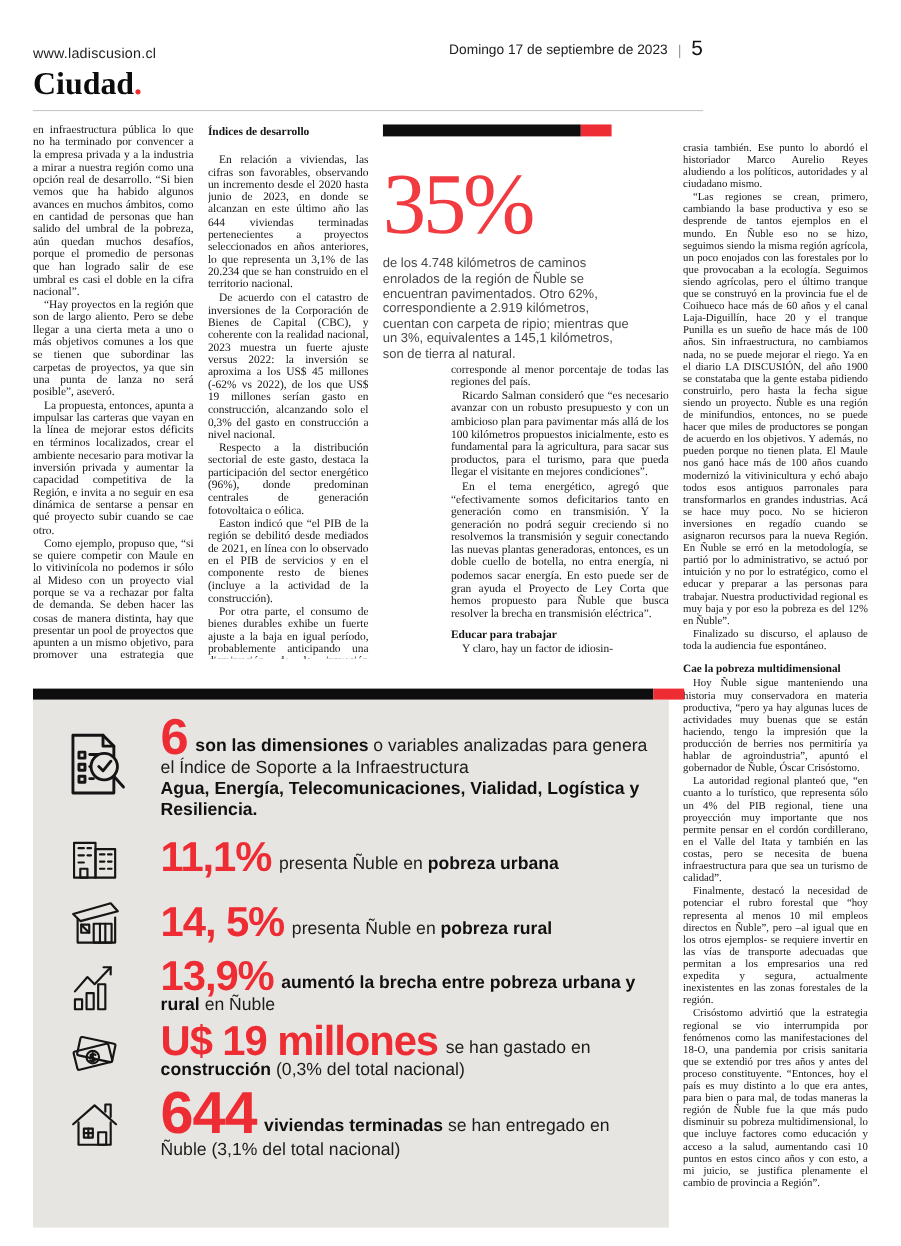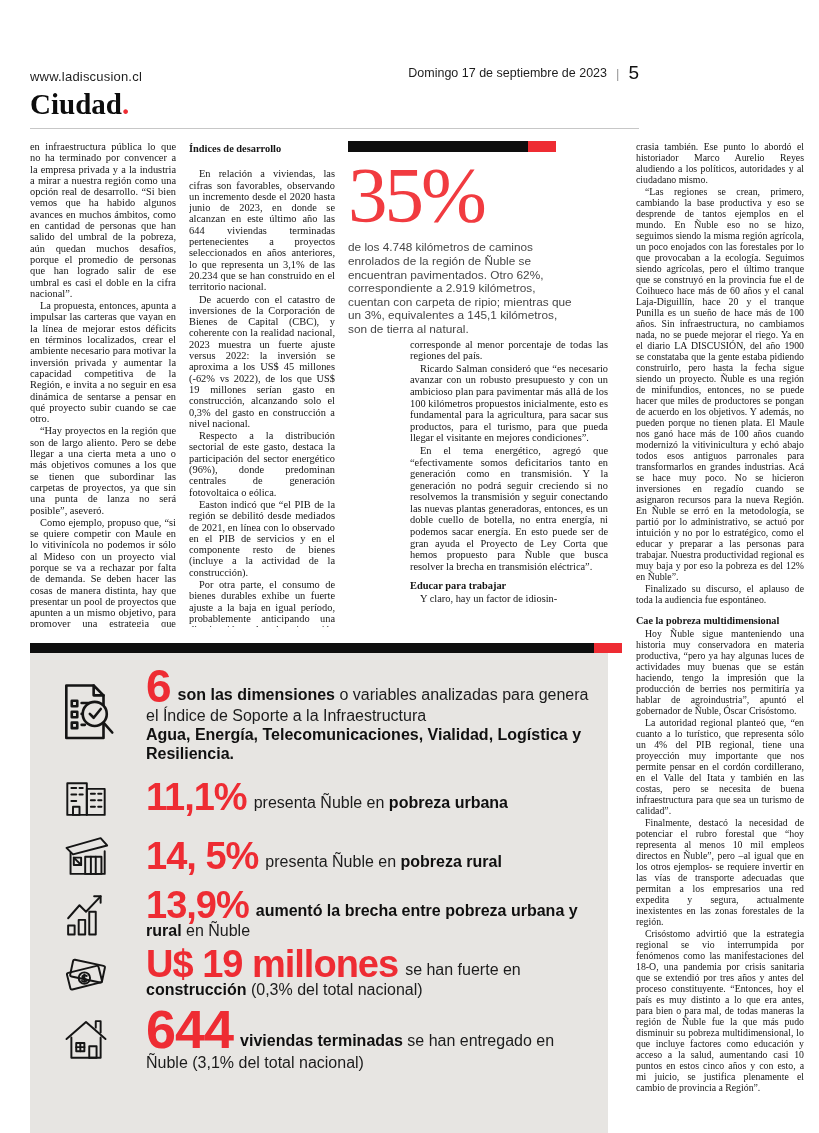--- a/index.html
+++ b/index.html
@@ -9,53 +9,53 @@
     --ink:#141414;
   }
   html,body{margin:0;padding:0;background:#ffffff;}
   body{width:819px;height:1133px;overflow:hidden;font-family:"Liberation Serif",serif;color:var(--ink);}
   .page{position:relative;width:669px;height:1133px;background:#fff;}
 
   
   .header{padding:34px 30px 0 30px;}
   .header-top{display:flex;justify-content:space-between;align-items:flex-end;font-family:"Liberation Sans",sans-serif;}
   .site-url{font-size:13px;color:#1d1d1d;letter-spacing:.2px;}
-  .date-area{display:flex;align-items:center;gap:9px;font-size:12.5px;color:#1d1d1d;margin-top:28px;}
+  .date-area{display:flex;align-items:center;gap:9px;font-size:12.5px;color:#1d1d1d;}
   .date-sep{color:#999;font-size:13px;}
   .page-num{font-size:19px;color:#111;}
   .section-title{font-family:"Liberation Serif",serif;font-weight:bold;font-size:29px;line-height:1;margin-top:6px;color:#0c0c0c;}
   .section-dot{color:var(--accent);}
   .rule{border:none;border-top:1px solid #c7c7c7;margin:9px 30px 0 30px;}
 
   
-  .content{display:flex;gap:28px;margin:12px 30px 0 30px;}
+  .content{display:flex;gap:13px;margin:12px 30px 0 30px;align-items:center;}
   .zone-left{width:578px;flex:none;}
   .cols-top{display:flex;gap:13px;height:486px;overflow:hidden;}
   .col{text-align:justify;overflow:hidden;}
   .col p{margin:0 0 1px 0;text-indent:10px;line-height:inherit;}
   .col p.flush{text-indent:0;}
   .col h3{margin:2px 0 14px 0;font-size:inherit;}
   .col-1,.col-2{width:146px;flex:none;font-size:10.4px;line-height:11.3px;}
   .col-mid{width:260px;flex:none;}
   .col-right{width:168px;flex:none;font-size:9.8px;line-height:11px;text-align:justify;height:972px;overflow:hidden;}
   .col-right p{margin:0 0 1px 0;text-indent:9px;}
   .col-right p.flush{text-indent:0;}
   .col-right h3{margin:10px 0 2px 0;font-size:10.2px;}
 
   
   .stat-bar{display:flex;height:11px;width:208px;}
   .stat-bar-black{flex:1;background:var(--bar-black);}
   .stat-bar-red{width:28px;background:var(--accent);}
-  .stat-value{font-family:"Liberation Serif",serif;color:#f13b40;font-size:79px;line-height:.98;letter-spacing:-3px;margin-top:4px;}
+  .stat-value{font-family:"Liberation Serif",serif;color:#f13b40;font-size:79px;line-height:.98;letter-spacing:-3px;margin-top:24px;}
   .stat-caption{font-family:"Liberation Sans",sans-serif;font-size:11.8px;line-height:13.6px;color:#474747;width:224px;margin-top:8px;text-align:left;}
   .mid-body{margin-left:62px;margin-top:2px;font-size:10.4px;line-height:11.6px;text-align:justify;}
   .mid-body h3{margin:8px 0 1px 0;}
 
   
-  .infographic{margin-top:16px;position:relative;border-radius:30px;}
+  .infographic{margin-top:27px;position:relative;border-radius:30px;}
   .info-bar{display:flex;height:10px;width:592px;}
   .info-bar-black{flex:1;background:var(--bar-black);}
   .info-bar-red{width:28px;background:var(--accent);}
   .info-body{background:var(--info-bg);width:578px;box-sizing:border-box;padding:14px 12px 6px 10px;height:480px;overflow:hidden;}
   .info-row{display:flex;align-items:center;gap:14px;margin-bottom:7px;font-family:"Liberation Sans",sans-serif;}
   .info-icon{width:92px;flex:none;display:flex;justify-content:center;align-items:center;}
   .info-icon svg{width:52px;height:52px;}
   .info-row:nth-of-type(1) .info-icon svg{width:70px;height:70px;}
   .info-text{flex:1;font-size:16px;line-height:1.2;color:#1c1c1c;}
   .info-value{color:var(--accent);font-weight:bold;letter-spacing:-1px;margin-right:7px;line-height:.85;vertical-align:-2px;}
@@ -158,22 +158,22 @@
     <div class="section-title"><span>Ciudad</span><span class="section-dot">.</span></div>
   </div>
   <hr class="rule">
 
   <div class="content">
     <div class="zone-left">
       <div class="cols-top">
 
         <div class="col col-1">
             <p class="flush">en infraestructura pública lo que no ha terminado por convencer a la empresa privada y a la industria a mirar a nuestra región como una opción real de desarrollo. “Si bien vemos que ha habido algunos avances en muchos ámbitos, como en cantidad de personas que han salido del umbral de la pobreza, aún quedan muchos desafíos, porque el promedio de personas que han logrado salir de ese umbral es casi el doble en la cifra nacional”.</p>
+            <p>“Hay proyectos en la región que son de largo aliento. Pero se debe llegar a una cierta meta a uno o más objetivos comunes a los que se tienen que subordinar las carpetas de proyectos, ya que sin una punta de lanza no será posible”, aseveró.</p>
             <p>La propuesta, entonces, apunta a impulsar las carteras que vayan en la línea de mejorar estos déficits en términos localizados, crear el ambiente necesario para motivar la inversión privada y aumentar la capacidad competitiva de la Región, e invita a no seguir en esa dinámica de sentarse a pensar en qué proyecto subir cuando se cae otro.</p>
-            <p>“Hay proyectos en la región que son de largo aliento. Pero se debe llegar a una cierta meta a uno o más objetivos comunes a los que se tienen que subordinar las carpetas de proyectos, ya que sin una punta de lanza no será posible”, aseveró.</p>
             <p>Como ejemplo, propuso que, “si se quiere competir con Maule en lo vitivinícola no podemos ir sólo al Mideso con un proyecto vial porque se va a rechazar por falta de demanda. Se deben hacer las cosas de manera distinta, hay que presentar un pool de proyectos que apunten a un mismo objetivo, para promover una estrategia que converse en el tiempo con lo que concuerden los privados con lo público y lo político. Es una cierta épica que se debe generar entre estos tres actores”.</p>
           </div>
 
         <div class="col col-2">
           <h3>Índices de desarrollo</h3>
           <div>
               <p>En relación a viviendas, las cifras son favorables, observando un incremento desde el 2020 hasta junio de 2023, en donde se alcanzan en este último año las 644 viviendas terminadas pertenecientes a proyectos seleccionados en años anteriores, lo que representa un 3,1% de las 20.234 que se han construido en el territorio nacional.</p>
               <p>De acuerdo con el catastro de inversiones de la Corporación de Bienes de Capital (CBC), y coherente con la realidad nacional, 2023 muestra un fuerte ajuste versus 2022: la inversión se aproxima a los US$ 45 millones (-62% vs 2022), de los que US$ 19 millones serían gasto en construcción, alcanzando solo el 0,3% del gasto en construcción a nivel nacional.</p>
               <p>Respecto a la distribución sectorial de este gasto, destaca la participación del sector energético (96%), donde predominan centrales de generación fotovoltaica o eólica.</p>
               <p>Easton indicó que “el PIB de la región se debilitó desde mediados de 2021, en línea con lo observado en el PIB de servicios y en el componente resto de bienes (incluye a la actividad de la construcción).</p>
@@ -239,21 +239,21 @@
                 </svg>
               </div>
               <div class="info-text"><span class="info-value">13,9%</span><span class="seg-b">aumentó la brecha entre pobreza urbana y rural</span><span> en Ñuble</span></div>
             </div>
             <div class="info-row">
               <div class="info-icon">
                 <svg viewBox="0 0 64 64" aria-hidden="true">
                   <use href="#money-bills-icon"></use>
                 </svg>
               </div>
-              <div class="info-text"><span class="info-value">U$ 19 millones</span><span>se han fuerte en </span><span class="seg-b">construcción</span><span> (0,3% del total nacional)</span></div>
+              <div class="info-text"><span class="info-value">U$ 19 millones</span><span>se han gastado en </span><span class="seg-b">construcción</span><span> (0,3% del total nacional)</span></div>
             </div>
             <div class="info-row">
               <div class="info-icon">
                 <svg viewBox="0 0 64 64" aria-hidden="true">
                   <use href="#house-icon"></use>
                 </svg>
               </div>
               <div class="info-text"><span class="info-value">644</span><span class="seg-b">viviendas terminadas</span><span> se han entregado en Ñuble (3,1% del total nacional)</span></div>
             </div>
           </div>

